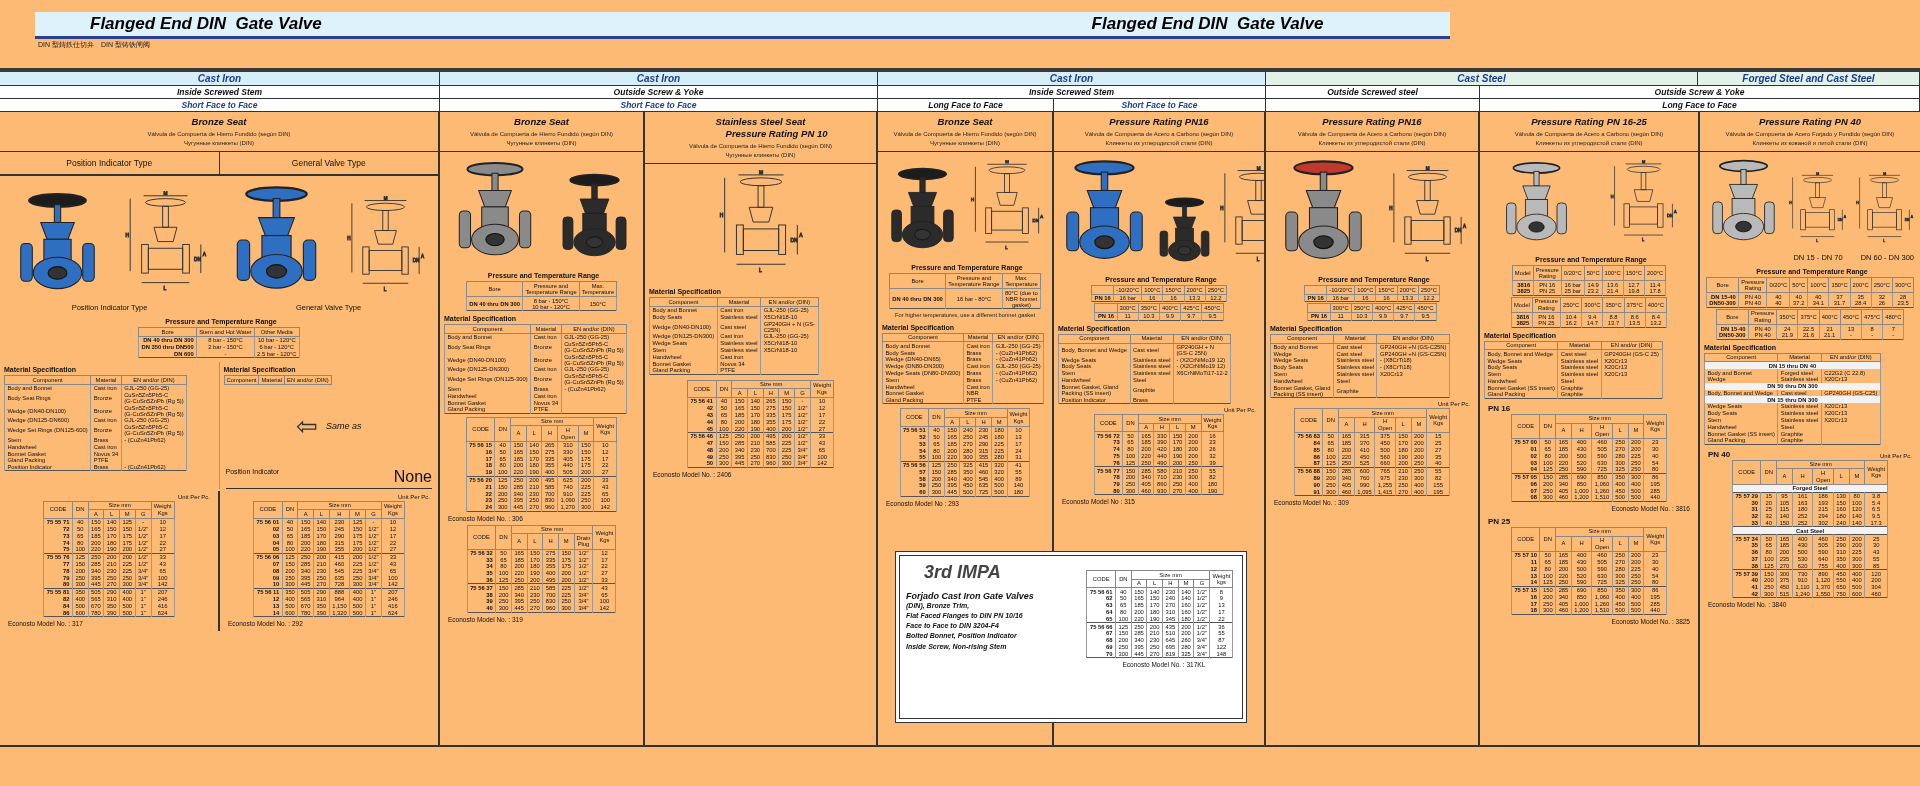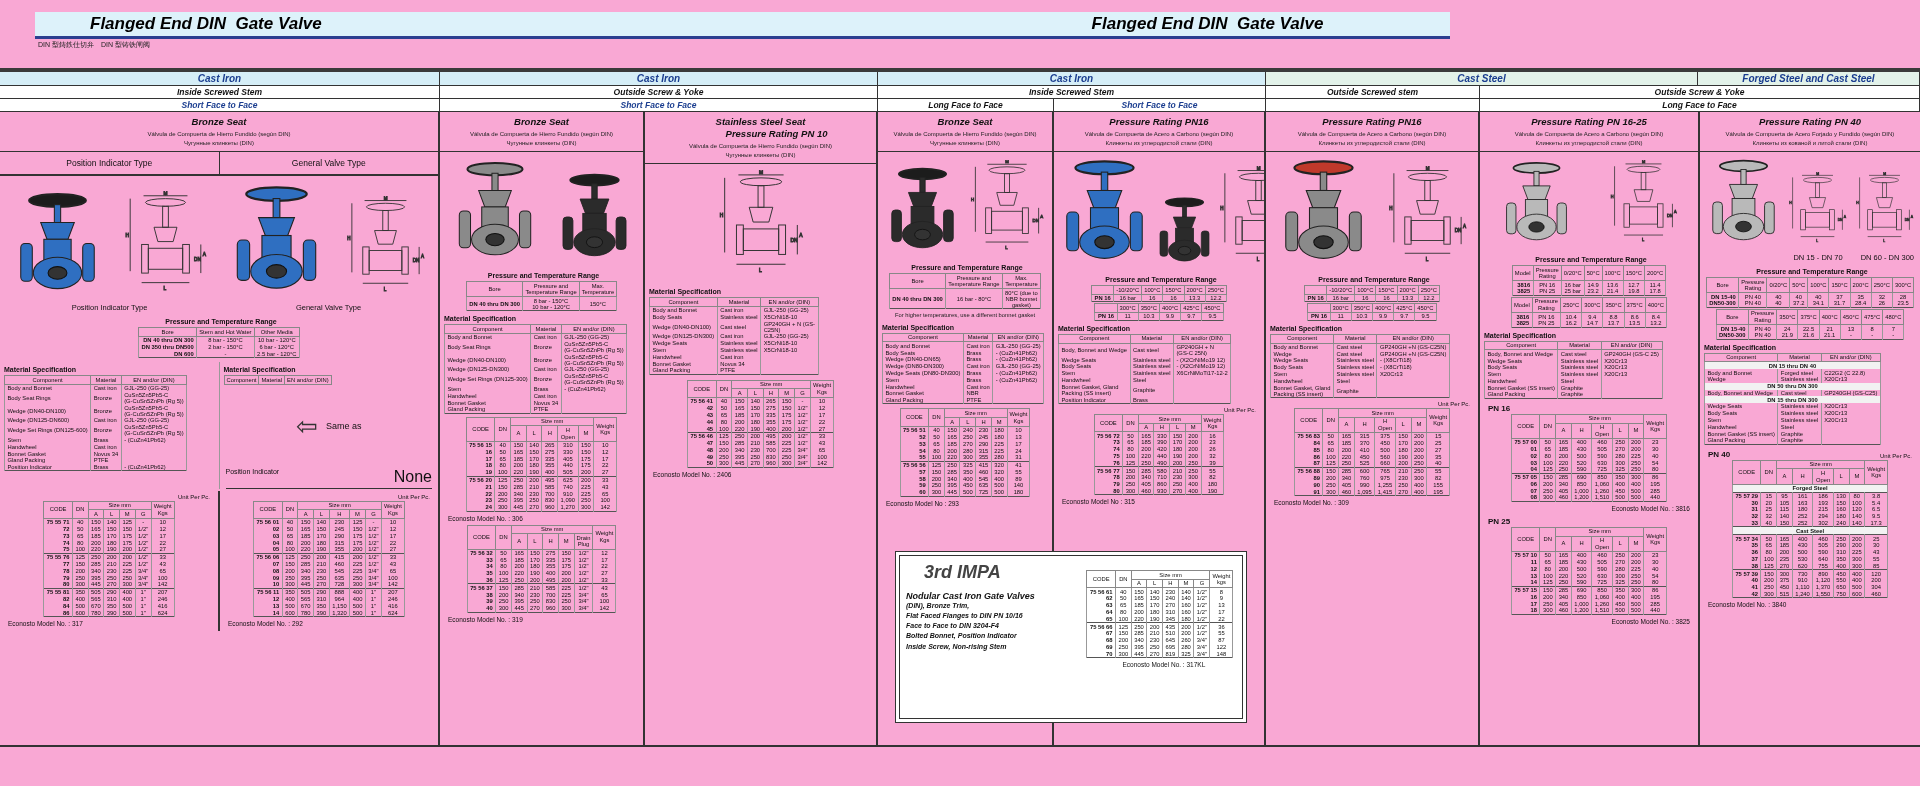--- a/index.html
+++ b/index.html
@@ -1,16 +1,16 @@
 <!DOCTYPE html>
 <html><head>
 <meta charset="utf-8">
 <style>
   html,body{margin:0;padding:0;background:#fff;}
-  #page{position:relative;width:1920px;height:786px;background:#f9a8d4;font-family:"Liberation Sans",sans-serif;color:#111;overflow:hidden;}
+  #page{position:relative;width:1920px;height:786px;background:#fdba74;font-family:"Liberation Sans",sans-serif;color:#111;overflow:hidden;}
   .titlebar{position:absolute;height:24px;background:#ddf2fa;border-bottom:3px solid #2b3f90;display:flex;align-items:center;}
   .titlebar .t{font-style:italic;font-weight:bold;font-size:17px;color:#000;white-space:pre;}
   #subtitle{position:absolute;left:38px;top:40px;font-size:7px;color:#222;}
   #grid{position:absolute;left:0;top:68px;width:1920px;border-top:4px solid #3a3a3a;border-bottom:2px solid #333;}
   .hrow{display:flex;width:1920px;border-bottom:1px solid #333;}
   .hcell{box-sizing:border-box;border-right:1px solid #333;text-align:center;font-weight:bold;font-style:italic;overflow:hidden;}
   .mrow .hcell{font-size:10px;padding:1px 0;color:#1a3d8f;}
   .srow .hcell,.frow .hcell{font-size:8.5px;color:#111;padding:1px 16px;background:#fff;}
   .bg-iron{background:#d5eef7;}
   .bg-steel{background:#e2f2e9;}
@@ -36,21 +36,21 @@
   .tb td:first-child{font-weight:bold;text-align:right;}
   .mat td:first-child{text-align:left;font-weight:normal;}
   .mat{margin-left:4px;margin-right:4px;}
   .mat td{text-align:left;}
   .tb td.span{text-align:center;font-weight:bold;background:#f2f2f2;}
   .unit{font-size:6px;text-align:right;margin:3px 8px 1px 0;}
   .footer{font-size:6.5px;margin:3px 0 0 8px;}
   .pn{font-size:8px;font-weight:bold;margin:5px 0 1px 8px;}
   .samewrap{display:flex;align-items:center;justify-content:center;gap:8px;margin:26px 0;}
   .arrow{font-size:26px;color:#333;}
-  .same{font-size:9px;}
+  .same{font-size:9px;font-style:italic;}
   .nonerow{display:flex;justify-content:space-between;font-size:7px;border-bottom:1px solid #333;margin:26px 6px 0 6px;padding-bottom:2px;}
   .none{font-size:16px;}
   .v{display:inline-block;}
   #impa{position:absolute;left:895px;top:551px;width:352px;height:172px;border:1px solid #333;background:#fff;padding:3px;box-sizing:border-box;}
   #impa .inner{border:1px solid #333;width:100%;height:100%;display:flex;box-sizing:border-box;}
   #impa .left{width:52%;padding:4px 6px;box-sizing:border-box;}
   #impa .badge{font-size:18px;font-weight:bold;font-style:italic;color:#444;margin:2px 0 8px 18px;}
   #impa .l0{font-size:9px;font-weight:bold;font-style:italic;}
   #impa .ln{font-size:7px;font-weight:bold;font-style:italic;line-height:1.45;}
   #impa .right{flex:1;padding-top:14px;}
@@ -75,21 +75,21 @@
         <div class="hcell bg-iron blue" style="width: 440px;">Cast Iron</div>
         <div class="hcell bg-iron blue" style="width: 438px;">Cast Iron</div>
         <div class="hcell bg-iron blue" style="width: 388px;">Cast Iron</div>
         <div class="hcell bg-steel" style="width: 432px;">Cast Steel</div>
         <div class="hcell bg-steel" style="width: 222px;">Forged Steel and Cast Steel</div>
       </div>
     <div class="hrow srow" id="row-stems">
         <div class="hcell " style="width: 440px;">Inside Screwed Stem</div>
         <div class="hcell " style="width: 438px;">Outside Screw &amp; Yoke</div>
         <div class="hcell " style="width: 388px;">Inside Screwed Stem</div>
-        <div class="hcell " style="width: 214px;">Outside Screwed stem</div>
+        <div class="hcell " style="width: 214px;">Outside Screwed steel</div>
         <div class="hcell " style="width: 440px;">Outside Screw &amp; Yoke</div>
       </div>
     <div class="hrow frow" id="row-faces">
         <div class="hcell blue" style="width: 440px;">Short Face to Face</div>
         <div class="hcell blue" style="width: 438px;">Short Face to Face</div>
         <div class="hcell " style="width: 176px;">Long Face to Face</div>
         <div class="hcell blue" style="width: 212px;">Short Face to Face</div>
         <div class="hcell " style="width: 214px;"></div>
         <div class="hcell " style="width: 440px;">Long Face to Face</div>
       </div>
@@ -2692,21 +2692,21 @@
         <div class="footer">Econosto Model No. : 3840</div>
       </div>
 
     </div>
   </div>
 
   <div id="impa">
     <div class="inner">
       <div class="left">
         <div class="badge">3rd IMPA</div>
-        <div class="l0">Nodular Cast Iron Gate Valves</div>
+        <div class="l0">Forjado Cast Iron Gate Valves</div>
         <div class="ln">
             <div>(DIN), Bronze Trim,</div>
             <div>Flat Faced Flanges to DIN PN 10/16</div>
             <div>Face to Face to DIN 3204-F4</div>
             <div>Bolted Bonnet, Position Indicator</div>
             <div>Inside Screw, Non-rising Stem</div>
           </div>
       </div>
       <div class="right">
         <div>

